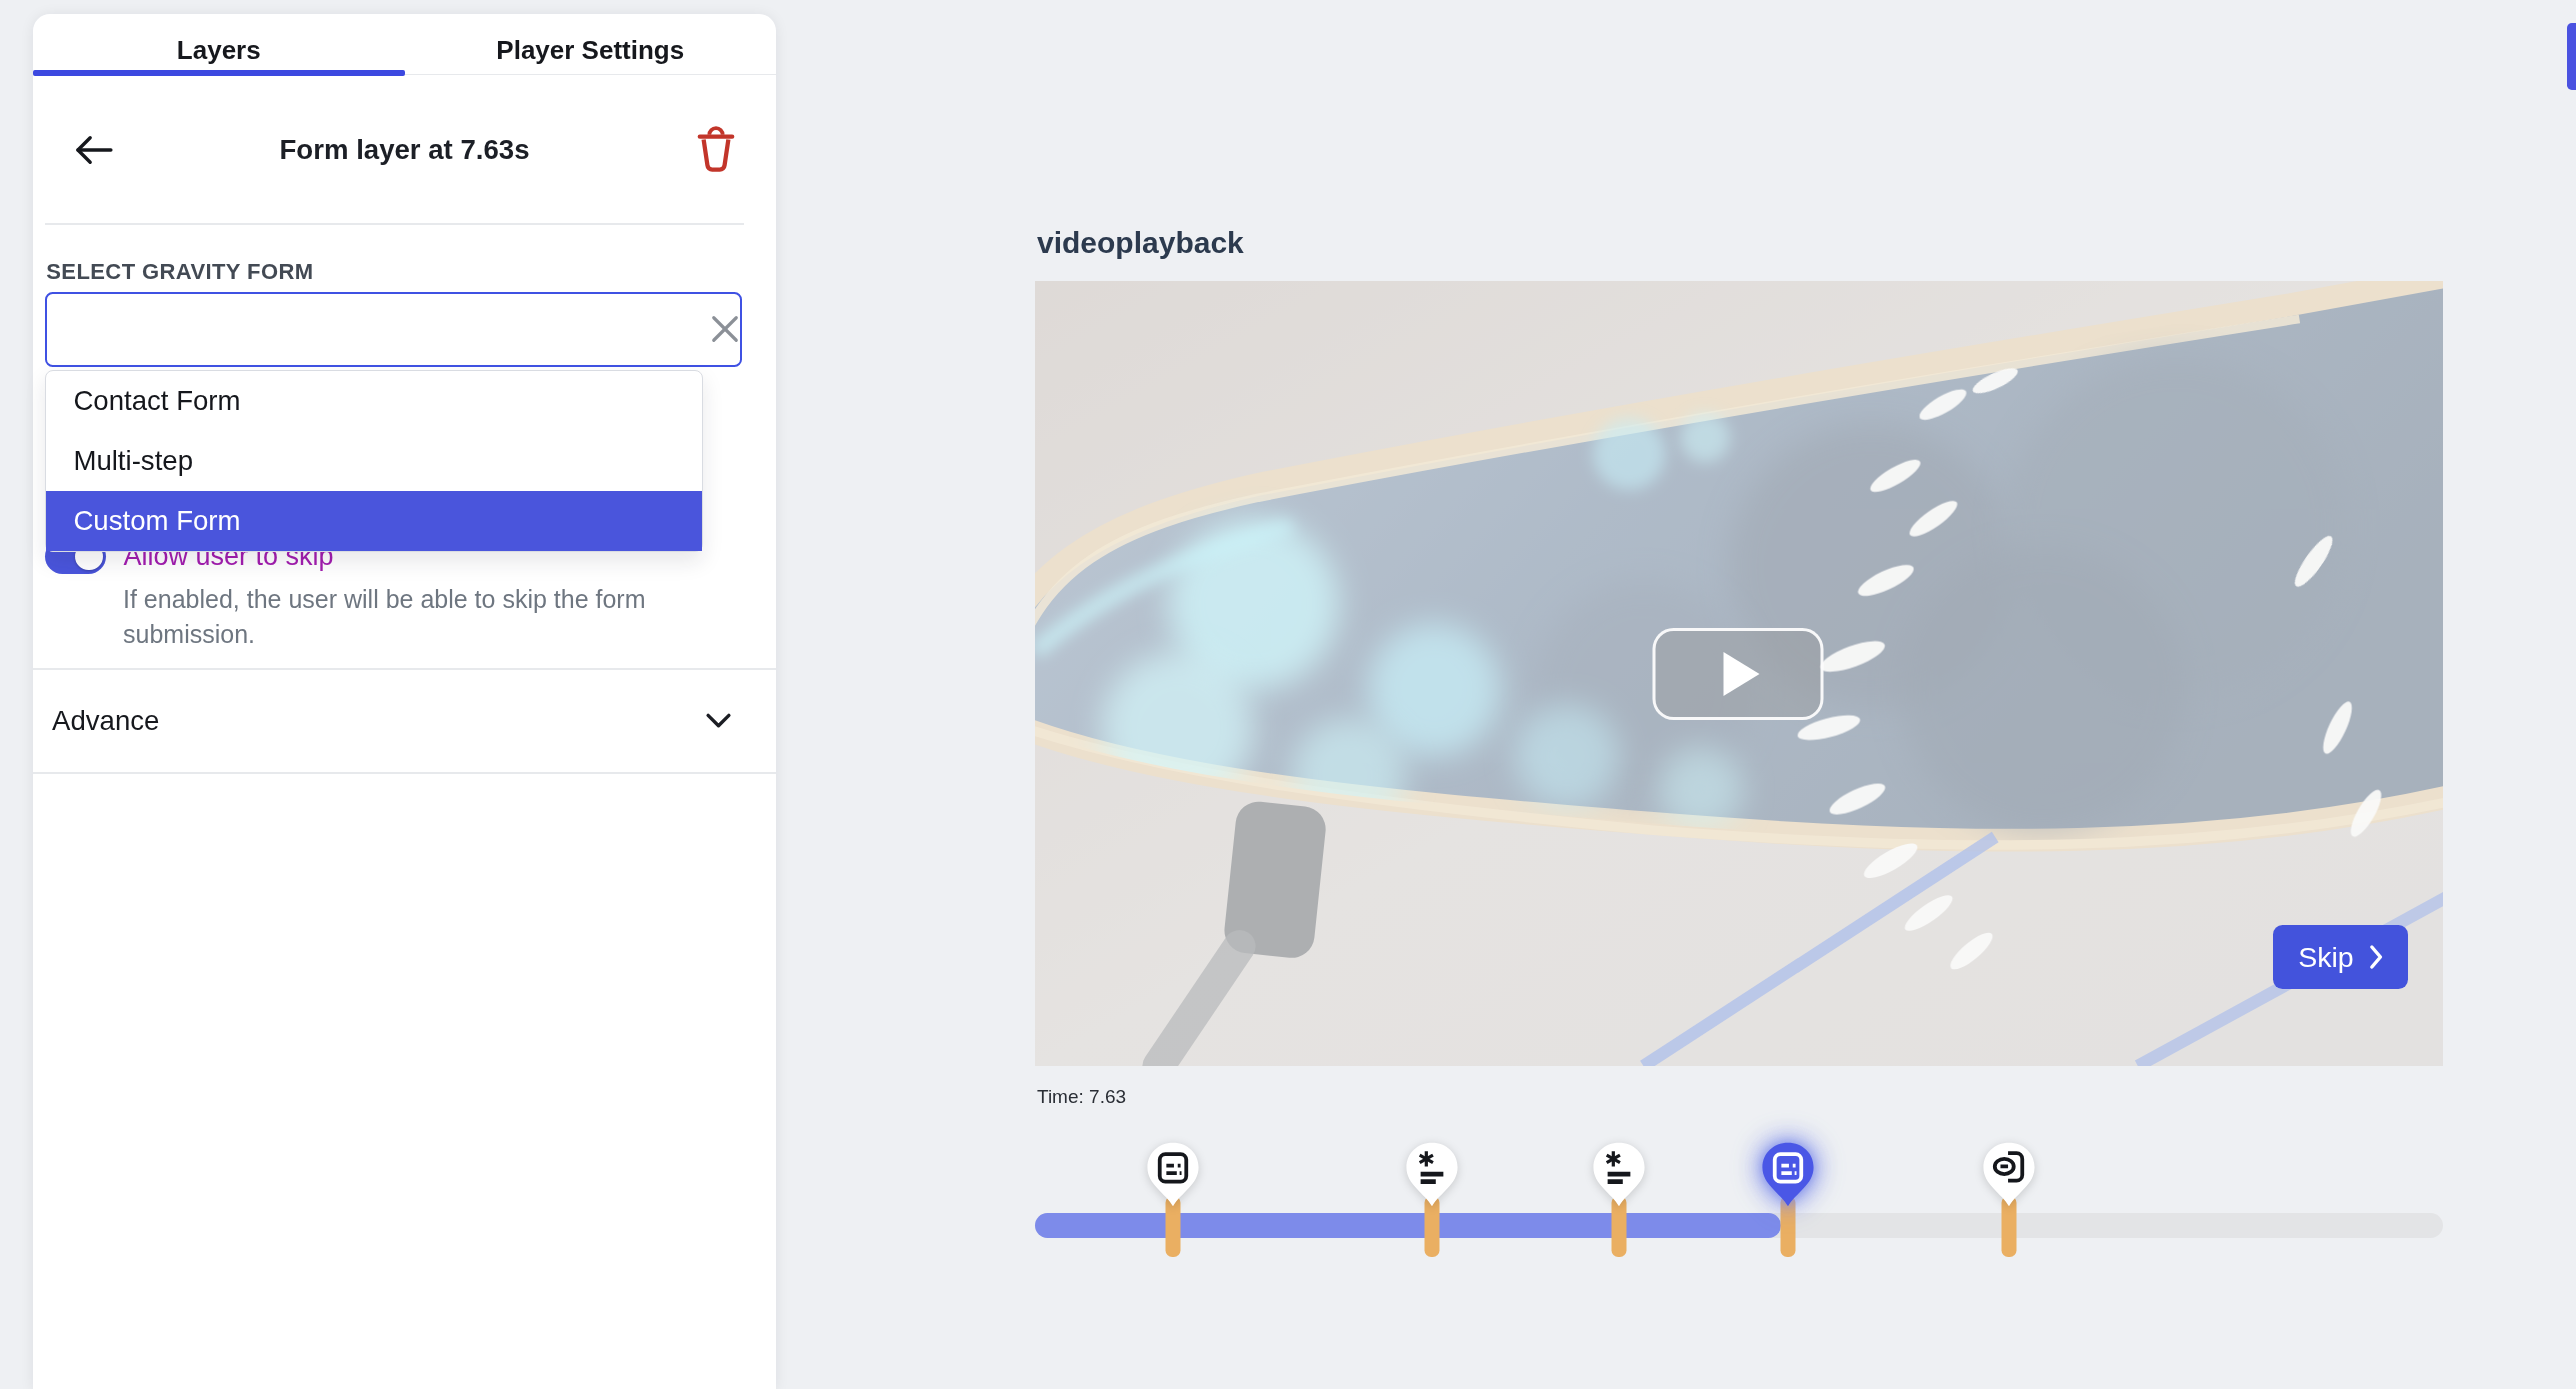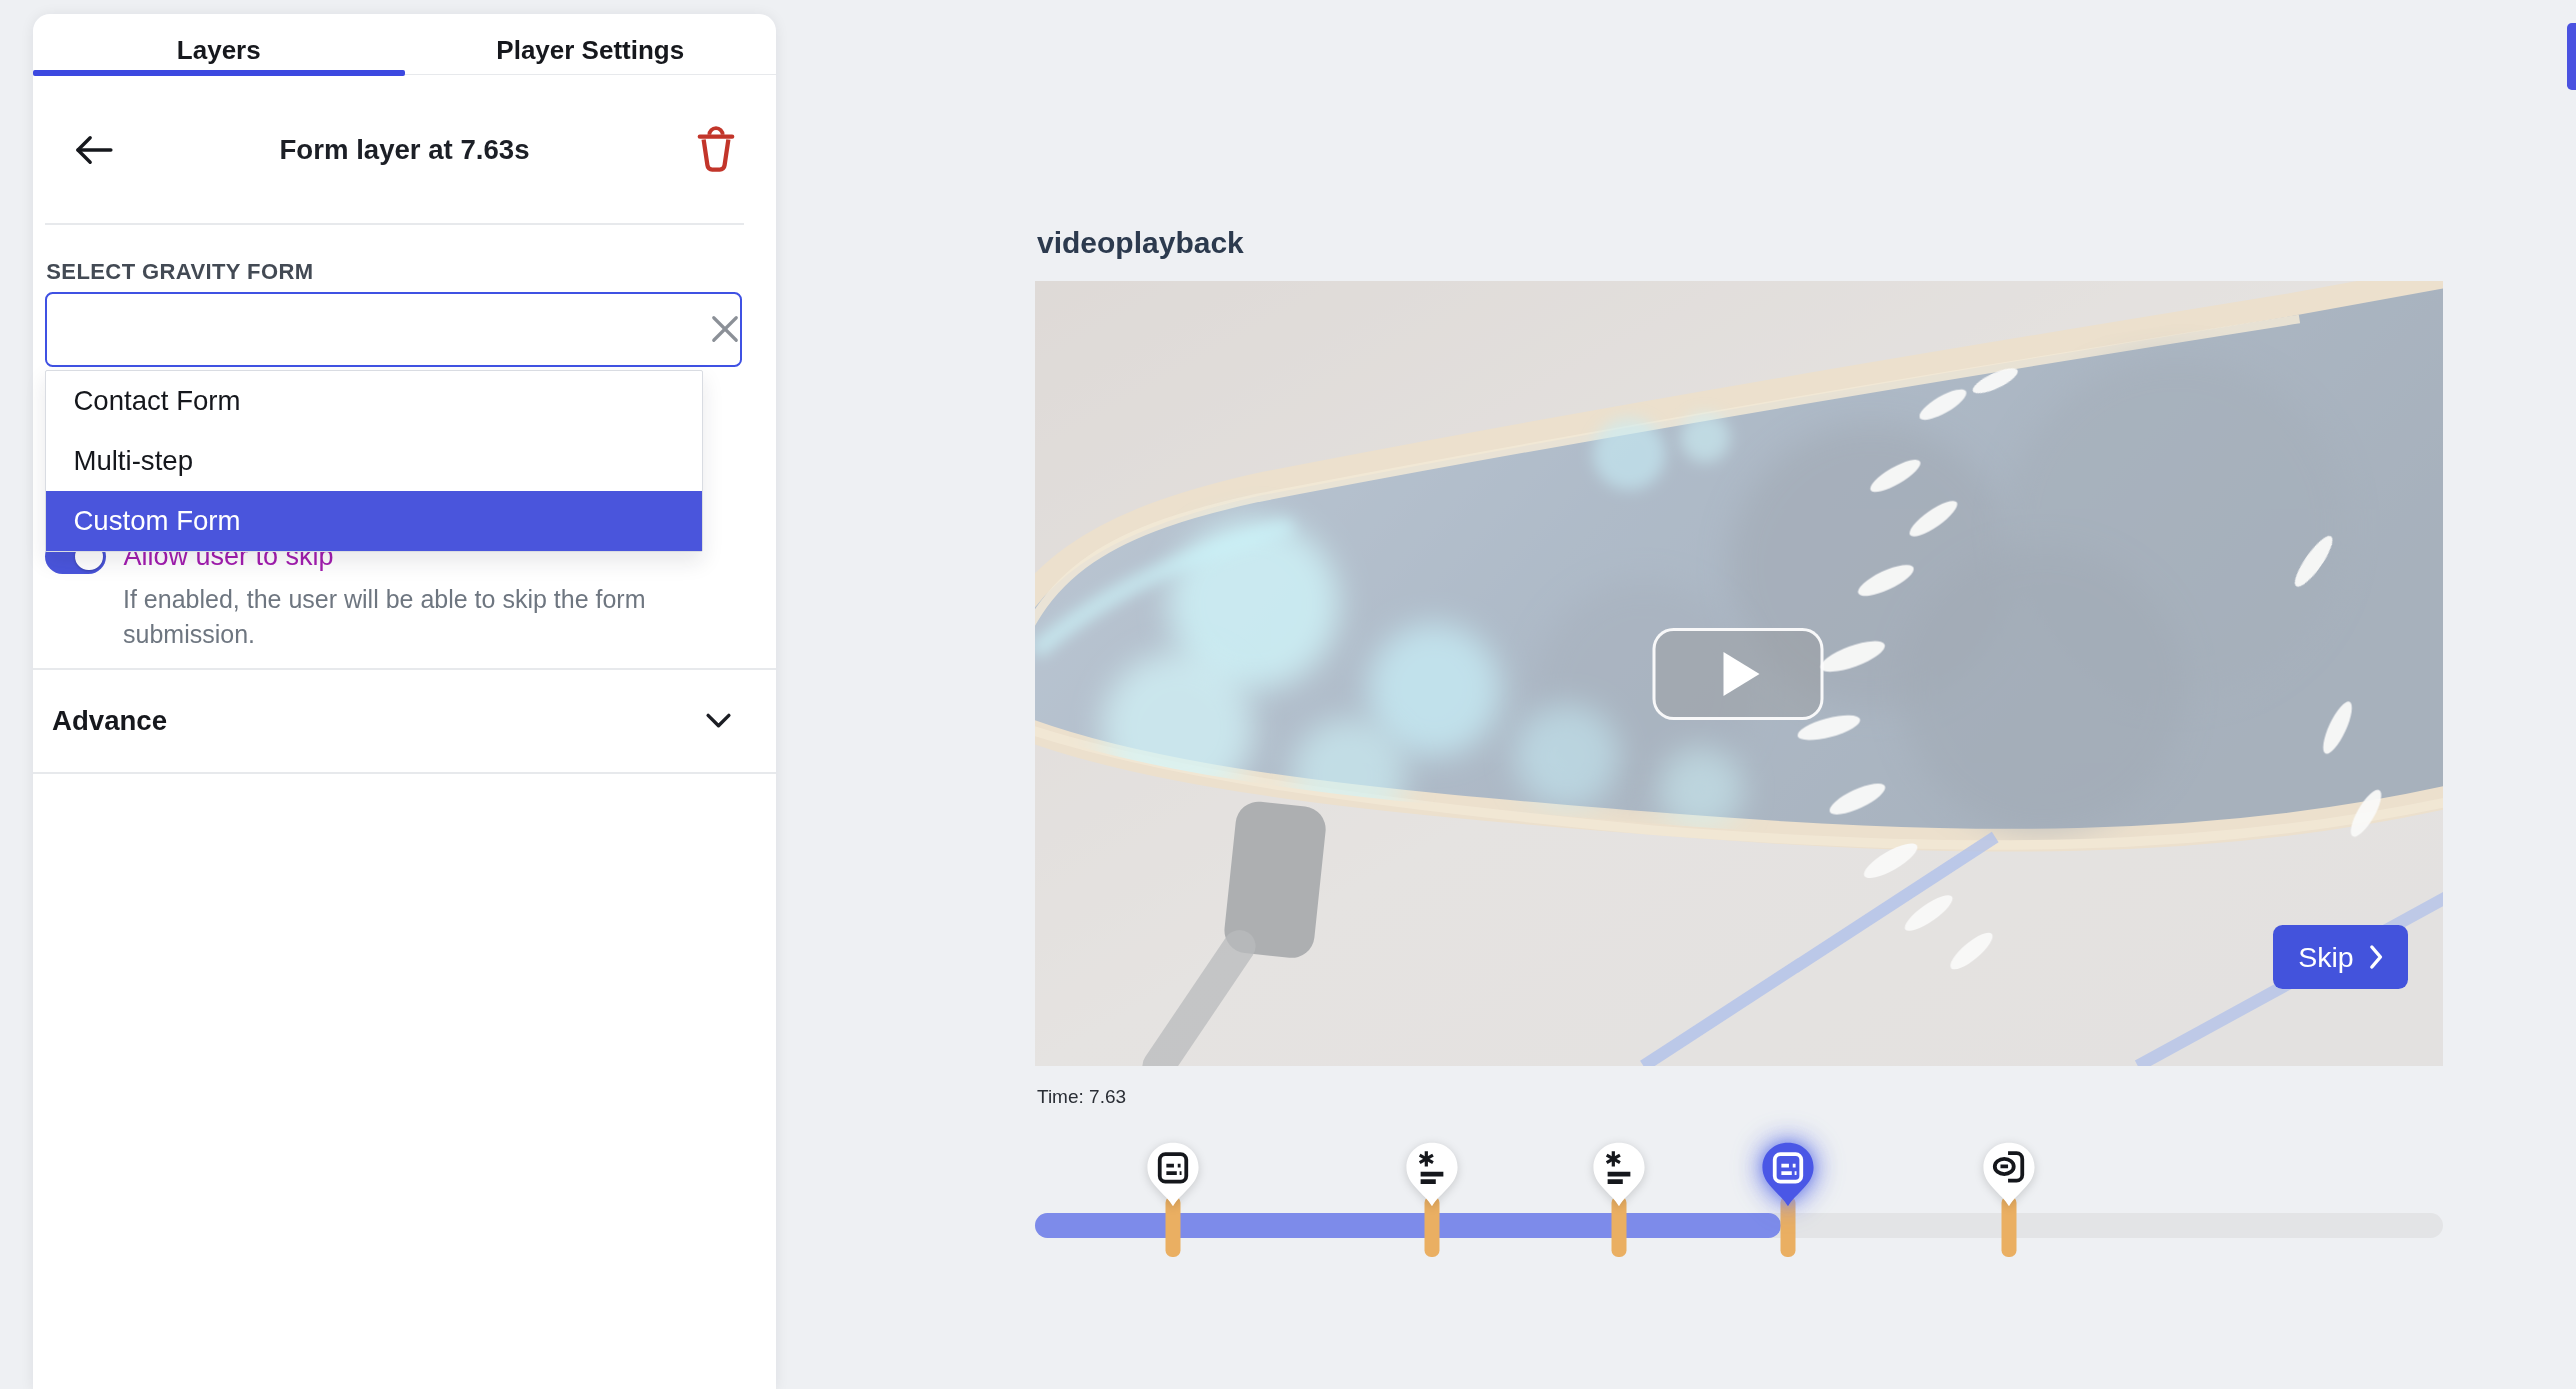--- a/index.html
+++ b/index.html
@@ -56,31 +56,31 @@
   }
   .toggle.on .knob { left:auto; right:3.8px; }
   .toggle-label { position:absolute; left:78px; top:5.7px; width:475px; font-size:27px; font-weight:500; color:#a21caf; white-space:nowrap; }
   .toggle-desc {
     position:absolute; left:90px; top:568px; width:523px;
     font-size:25px; line-height:35px; color:#6e7680; z-index:1;
   }
   
   .dropdown {
     position:absolute; left:12.4px; top:356px; width:658px; z-index:5;
-    background:#fff; border:1.9px solid #d9dce2; border-radius:2px;
+    background:#fff; border:1.9px solid #d9dce2; border-radius:8px;
     box-shadow:0 9.5px 21px rgba(25,30,50,.10);
   }
   .dd-option {
     height:60px; line-height:60px; padding-left:27px;
     font-size:27.6px; color:#15171c; cursor:pointer; white-space:nowrap;
   }
   .dd-option.highlighted { background:#4a55dc; color:#fff; }
   .divider2 { position:absolute; left:0; right:0; top:654px; height:1.9px; background:#e7e9ec; }
   .advance-row { position:absolute; left:0; right:0; top:656px; height:102px; cursor:pointer; }
-  .advance-label { position:absolute; left:19px; top:50%; transform:translateY(-50%); font-size:27.6px; font-weight:700; color:#16181d; }
+  .advance-label { position:absolute; left:19px; top:50%; transform:translateY(-50%); font-size:27.6px; font-weight:400; color:#16181d; }
   .advance-chevron { position:absolute; right:44px; top:50%; transform:translateY(-50%); width:27px; height:17px; }
   .divider3 { position:absolute; left:0; right:0; top:758px; height:1.9px; background:#e7e9ec; }
 
   
   .video-title { position:absolute; left:1037px; top:226px; font-size:30px; font-weight:700; color:#2c3a4e; }
   .video {
     position:absolute; left:1035px; top:281px; width:1408px; height:785px;
     background:#c8c2be; overflow:hidden;
   }
   .video svg.art { position:absolute; left:0; top:0; width:100%; height:100%; }

